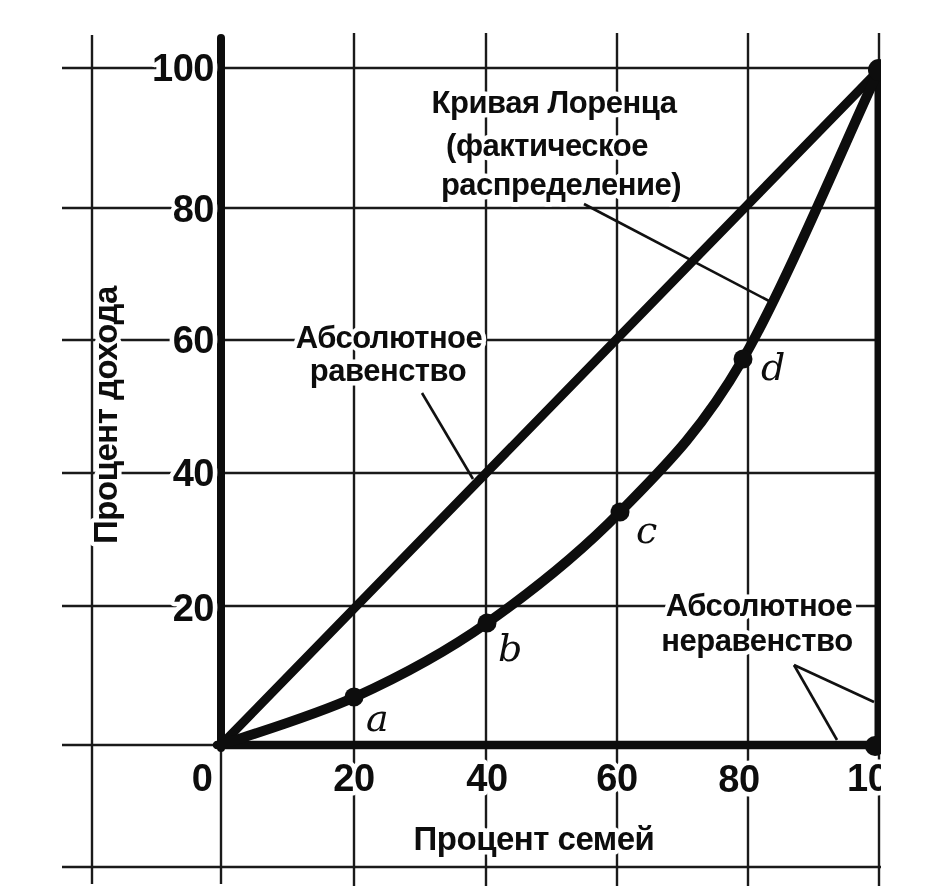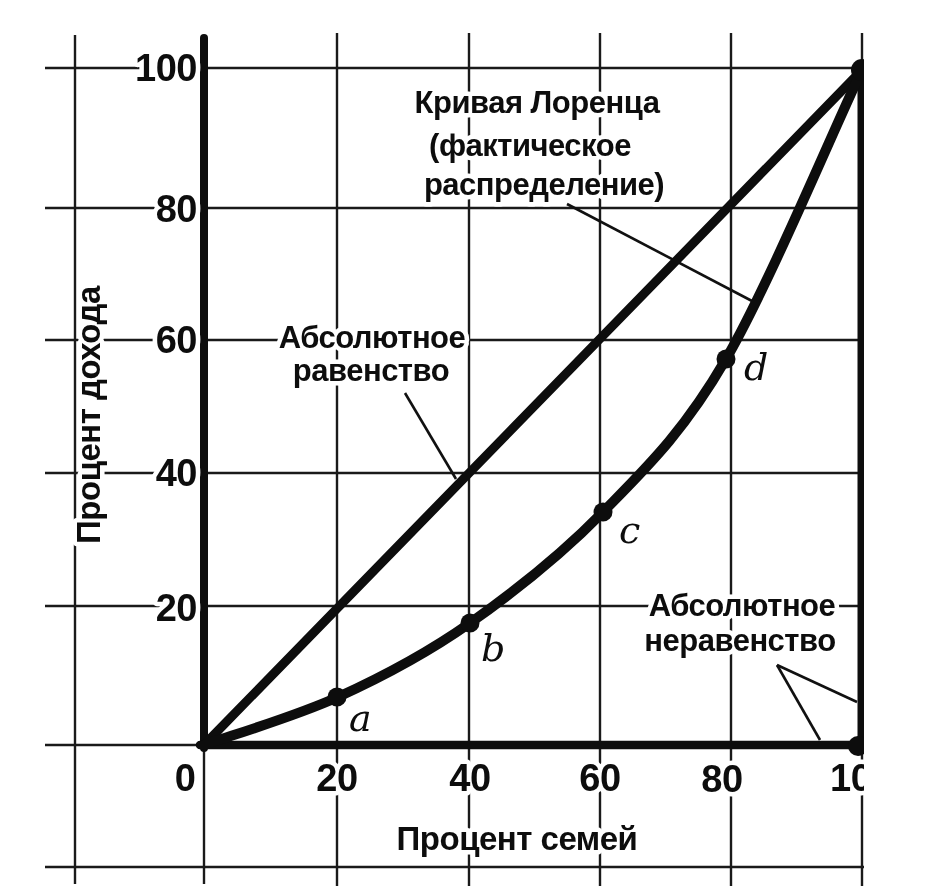--- a/index.html
+++ b/index.html
@@ -2,20 +2,21 @@
 <html><head>
 <meta charset="utf-8">
 <style>
   html, body { margin: 0; padding: 0; background: #ffffff; }
   .canvas {
     position: relative;
     width: 864px;
     height: 888px;
     background: #ffffff;
     overflow: hidden;
+    margin-left: 17px;
   }
   svg { display: block; }
   
   .lbl {
     font-family: "Liberation Sans", sans-serif;
     font-weight: bold;
     fill: #0d0d0d;
     paint-order: stroke;
     stroke: #ffffff;
     stroke-width: 9px;

